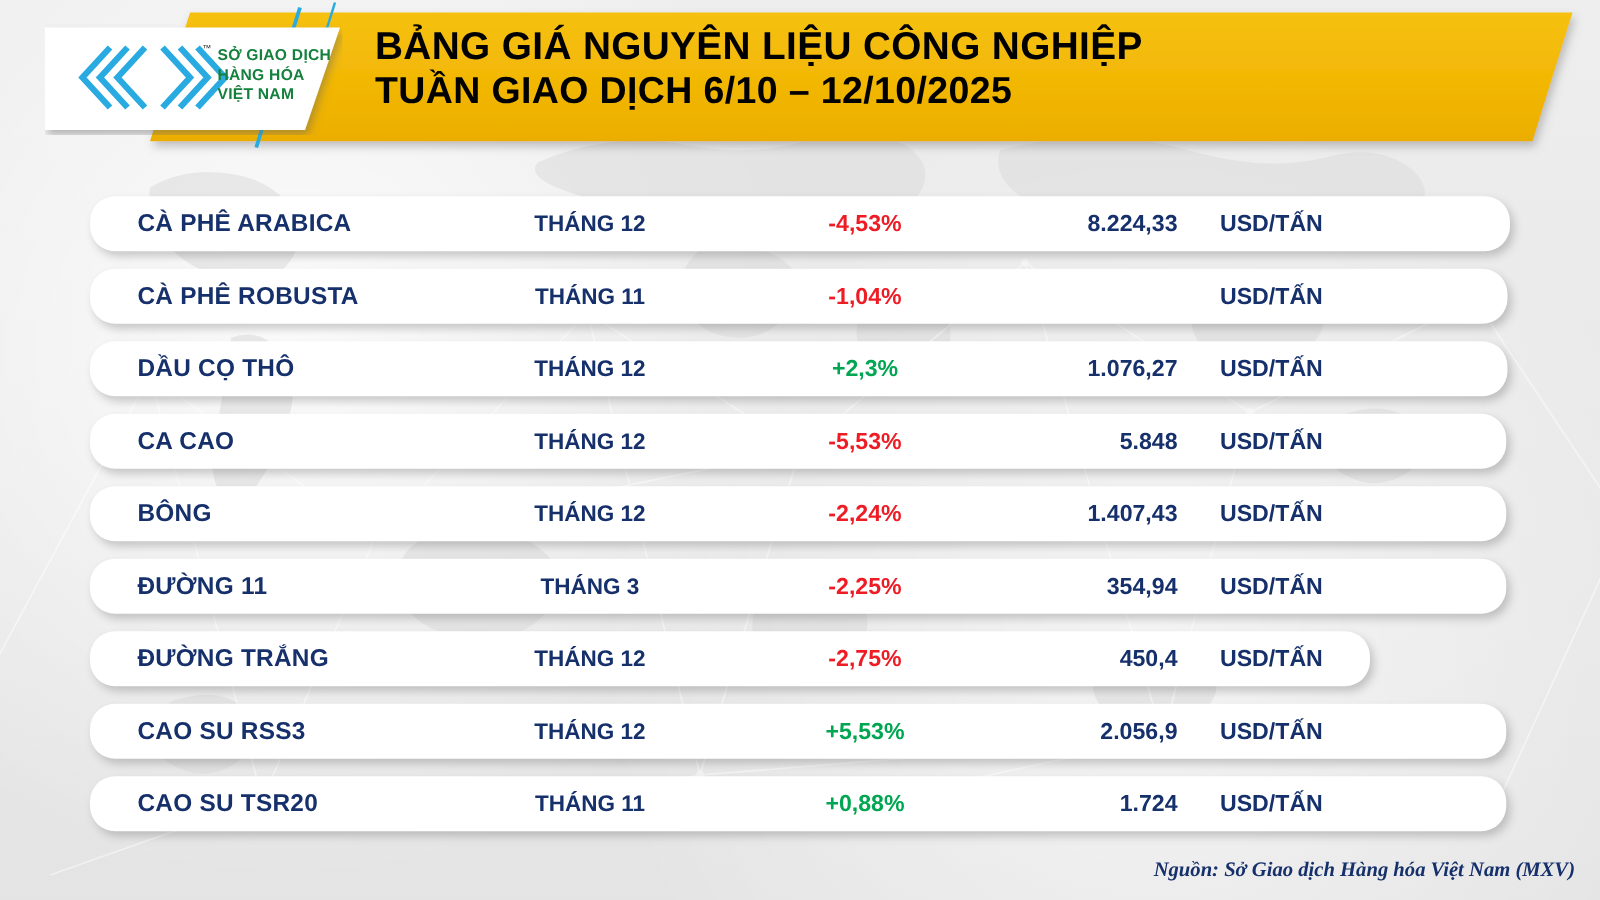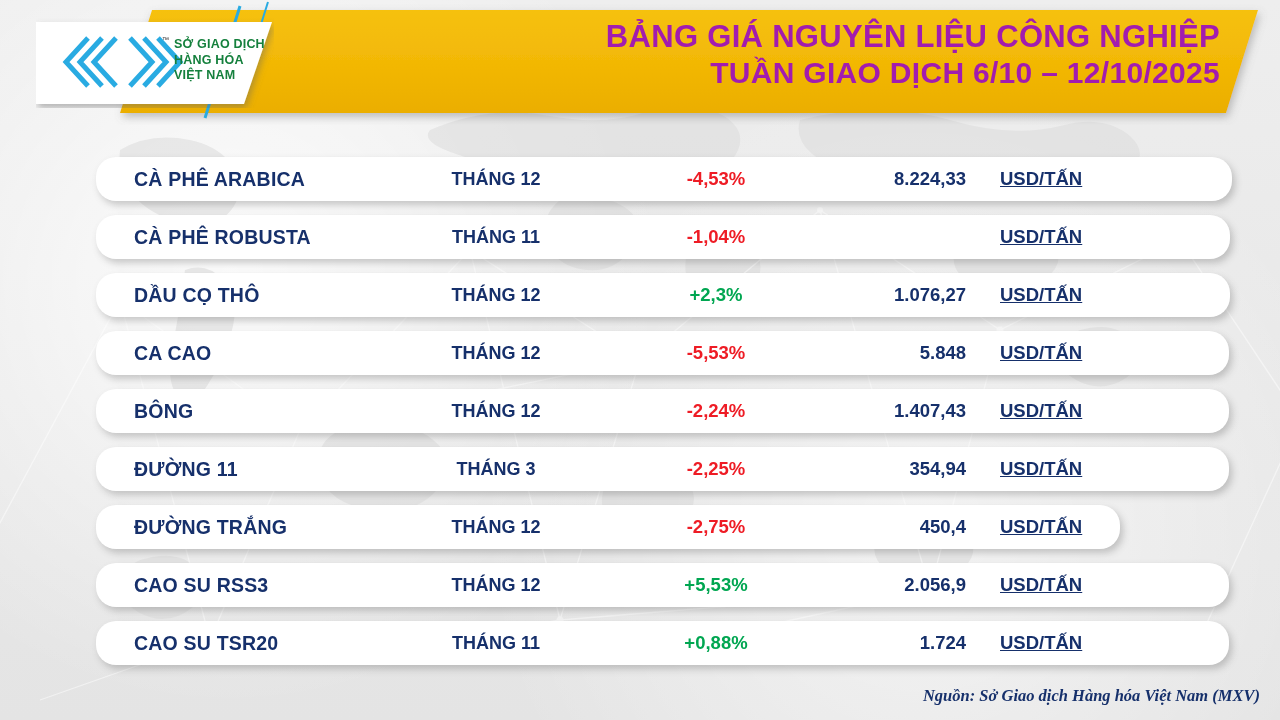--- a/index.html
+++ b/index.html
@@ -50,22 +50,22 @@
     position: absolute;
     left: 0; top: 0;
     width: 1280px;
     height: 125px;
   }
   #header-title {
     position: absolute;
     left: 300px;
     top: 19px;
     width: 920px;
-    text-align: right;
-    color: #a21caf;
+    text-align: left;
+    color: #000000;
     font-weight: bold;
     font-size: 31px;
     line-height: 36px;
     letter-spacing: .3px;
     z-index: 7;
     white-space: nowrap;
   }
   #header-title .line2 { font-size: 30px; }
 
   
@@ -105,39 +105,39 @@
     position: absolute;
     left: 0;
     top: 157px;
     width: 1280px;
     z-index: 4;
   }
   .row {
     position: relative;
     height: 44px;
     margin-bottom: 14px;
-    margin-left: 96px;
+    margin-left: 72px;
     background: #ffffff;
     border-radius: 20px;
     box-shadow: 3px 4px 7px rgba(90,90,90,.30);
   }
   .cell {
     position: absolute;
     top: 0;
     height: 44px;
     line-height: 44px;
     color: #16306b;
     font-weight: bold;
     white-space: nowrap;
   }
   .c-name  { left: 38px;  font-size: 19.5px; letter-spacing: .2px; }
   .c-month { left: 300px; width: 200px; text-align: center; font-size: 18px; }
   .c-chg   { left: 530px; width: 180px; text-align: center; font-size: 18.5px; }
   .c-price { left: 700px; width: 170px; text-align: right;  font-size: 18.5px; }
-  .c-unit  { left: 904px; font-size: 18.5px; text-decoration: underline; }
+  .c-unit  { left: 904px; font-size: 18.5px; }
   .chg-down { color: #ee1c25; }
   .chg-up   { color: #00a651; }
 
   
   #footer-source {
     position: absolute;
     right: 20px;
     bottom: 14px;
     color: #16306b;
     font-family: "Liberation Serif", serif;

